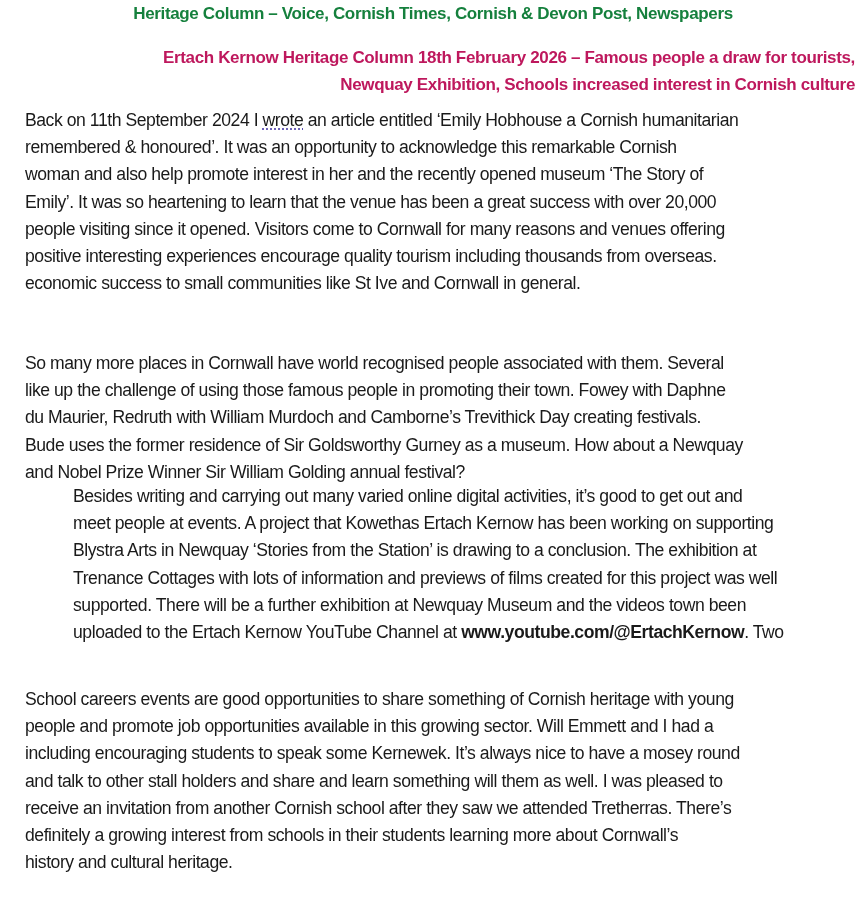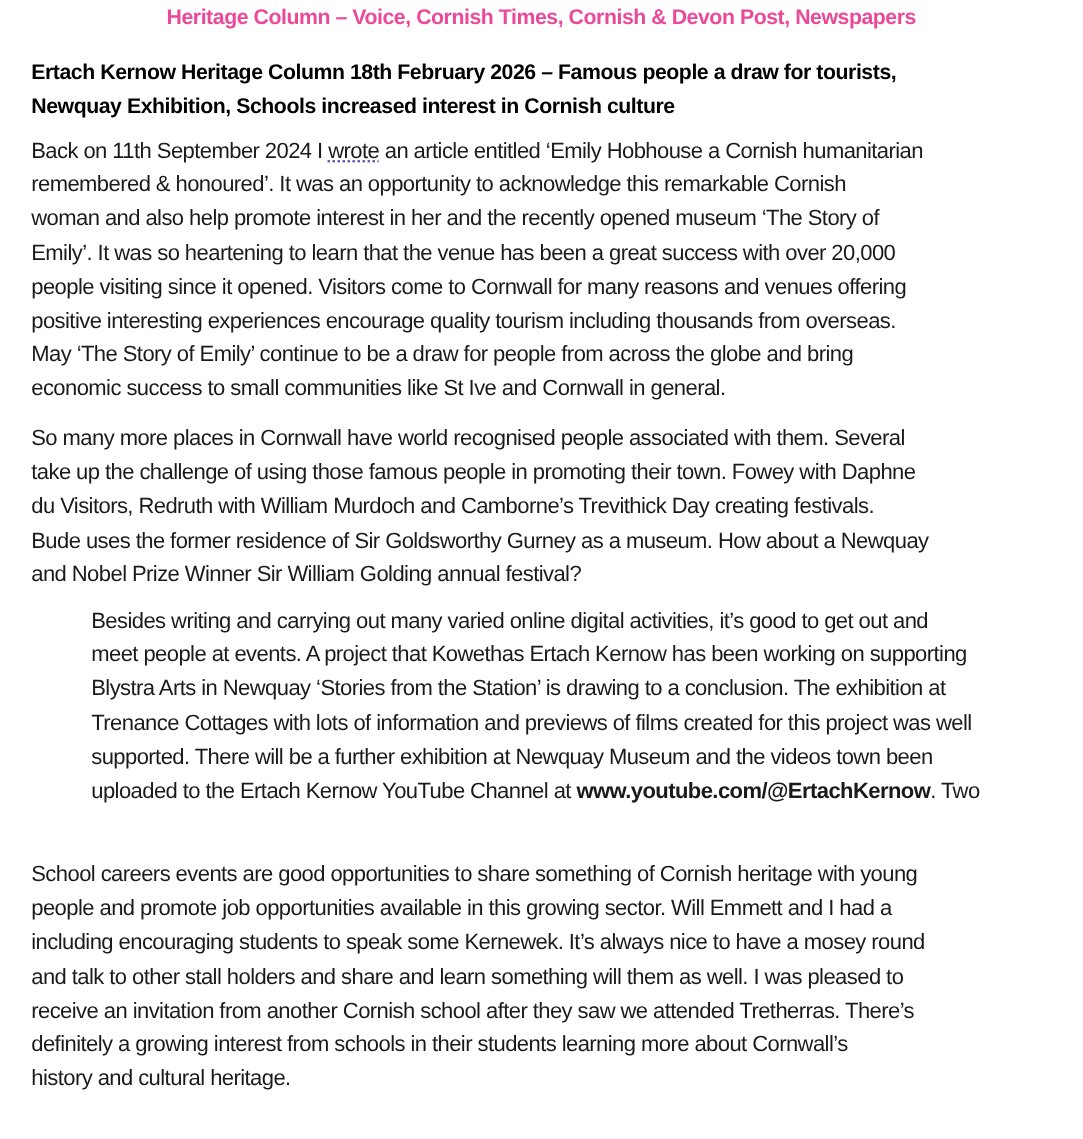--- a/index.html
+++ b/index.html
@@ -18,53 +18,54 @@
       width: 866px;
     }
     .header-title {
       position: absolute;
       top: 4px;
       left: 0;
       width: 866px;
       text-align: center;
       font-weight: bold;
       font-size: 17px;
-      color: #ec4899;
+      color: #15803d;
       letter-spacing: -0.35px;
       white-space: nowrap;
     }
     .column-title {
       position: absolute;
       top: 44px;
       left: 25px;
       width: 830px;
       font-weight: bold;
       font-size: 17px;
       line-height: 27px;
-      color: #000000;
+      color: #be185d;
       letter-spacing: -0.35px;
+      text-align: right;
     }
     .column-title .line { display: block; white-space: nowrap; }
     .para {
       position: absolute;
       left: 25px;
       width: 830px;
       font-size: 17.6px;
       line-height: 27.2px;
       color: #1a1a1a;
       letter-spacing: -0.45px;
     }
     .para .line { display: block; white-space: nowrap; }
     .spell {
       text-decoration: underline dotted #5b4fb0;
       text-underline-offset: 3px;
     }
     .bold { font-weight: bold; }
     #p1 { top: 107px; }
-    #p2 { top: 337px; }
+    #p2 { top: 350px; }
     #p3 { top: 483px; margin-left: 48px; }
     #p4 { top: 686px; }
   </style>
 </head>
 <body>
 
 <div class="doc">
 
   <div class="header-title">Heritage Column – Voice, Cornish Times, Cornish &amp; Devon Post, Newspapers</div>
 
@@ -73,28 +74,27 @@
     <span class="line">Newquay Exhibition, Schools increased interest in Cornish culture</span>
   </div>
 
   <div class="para" id="p1">
     <span class="line"><span>Back on 11th September 2024 I </span><span class="spell">wrote</span><span> an article entitled ‘Emily Hobhouse a Cornish humanitarian</span></span>
     <span class="line">remembered &amp; honoured’.  It was an opportunity to acknowledge this remarkable Cornish</span>
     <span class="line">woman and also help promote interest in her and the recently opened museum ‘The Story of</span>
     <span class="line">Emily’. It was so heartening to learn that the venue has been a great success with over 20,000</span>
     <span class="line">people visiting since it opened. Visitors come to Cornwall for many reasons and venues offering</span>
     <span class="line">positive interesting experiences encourage quality tourism including thousands from overseas.</span>
-    <span class="line">May ‘The Story of Emily’ continue to be a draw for people from across the globe and bring</span>
     <span class="line">economic success to small communities like St Ive and Cornwall in general.</span>
   </div>
 
   <div class="para" id="p2">
     <span class="line">So many more places in Cornwall have world recognised people associated with them. Several</span>
-    <span class="line">take up the challenge of using those famous people in promoting their town. Fowey with Daphne</span>
-    <span class="line">du Visitors, Redruth with William Murdoch and Camborne’s Trevithick Day creating festivals.</span>
+    <span class="line">like up the challenge of using those famous people in promoting their town. Fowey with Daphne</span>
+    <span class="line">du Maurier, Redruth with William Murdoch and Camborne’s Trevithick Day creating festivals.</span>
     <span class="line">Bude uses the former residence of Sir Goldsworthy Gurney as a museum. How about a Newquay</span>
     <span class="line">and Nobel Prize Winner Sir William Golding annual festival?</span>
   </div>
 
   <div class="para" id="p3">
     <span class="line">Besides writing and carrying out many varied online digital activities, it’s good to get out and</span>
     <span class="line">meet people at events. A project that Kowethas Ertach Kernow has been working on supporting</span>
     <span class="line">Blystra Arts in Newquay ‘Stories from the Station’ is drawing to a conclusion. The exhibition at</span>
     <span class="line">Trenance Cottages with lots of information and previews of films created for this project was well</span>
     <span class="line">supported. There will be a further exhibition at Newquay Museum and the videos town been</span>

